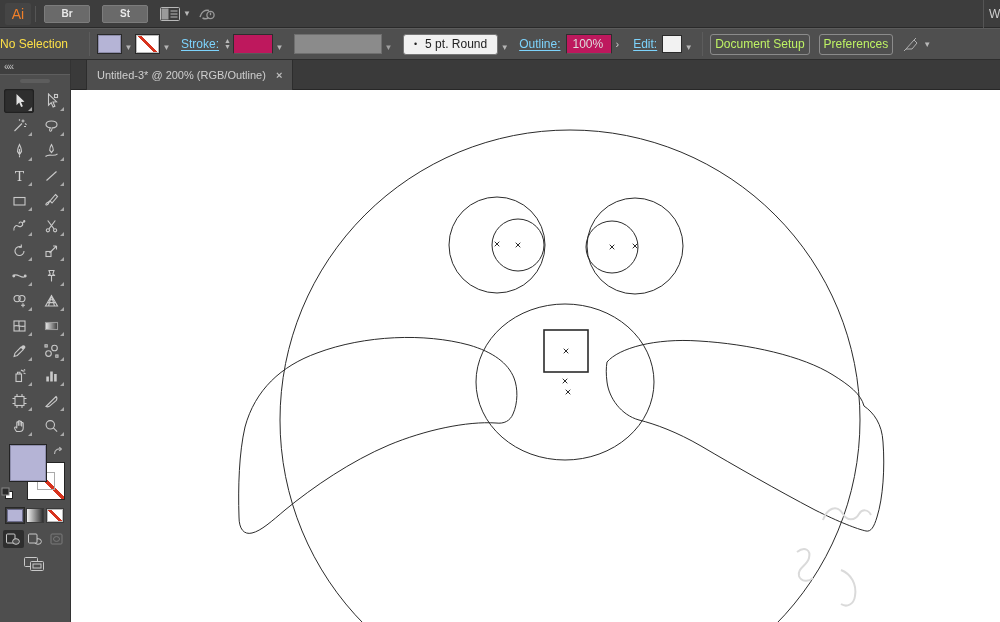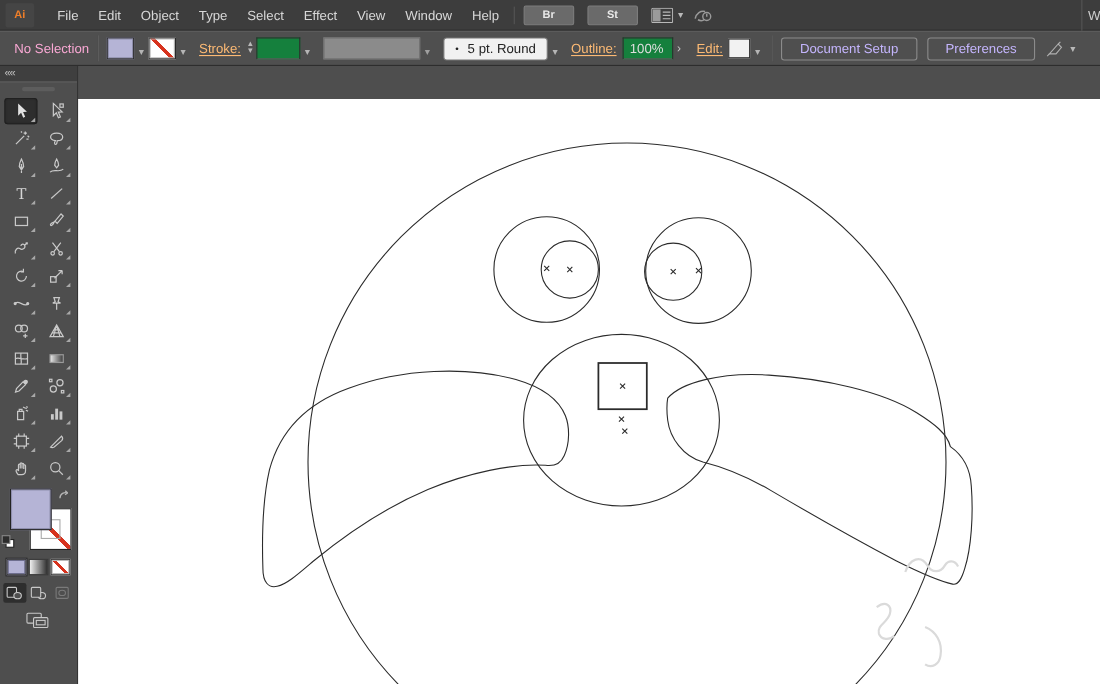--- a/index.html
+++ b/index.html
@@ -4,59 +4,59 @@
 <style>
   * { margin:0; padding:0; box-sizing:border-box; }
   html,body { width:1000px; height:622px; overflow:hidden; background:#4e4e4e;
     font-family:"Liberation Sans", sans-serif; }
   .app { position:relative; width:1000px; height:622px; background:#4e4e4e; }
 
   
   .menubar { position:absolute; left:0; top:0; width:1000px; height:28px;
     background:#3d3d3d; border-bottom:1px solid #2a2a2a; display:flex; align-items:center; }
   .ai-logo { width:26px; height:22px; margin-left:5px; background:#454545; border-radius:2px;
-    color:#f07f29; font-weight:bold; font-size:10px; display:flex; align-items:center; justify-content:center; }
+    color:#f07f29; font-weight:normal; font-size:14px; display:flex; align-items:center; justify-content:center; }
   .menus { display:flex; margin-left:12px; }
   .menu-item { color:#d8d8d8; font-size:12px; padding:0 9px; line-height:28px; cursor:default; }
   .mb-sep { width:1px; height:16px; background:#555; margin:0 8px 0 4px; }
   .qb { width:46px; height:18px; margin-right:12px; background:#6a6a6a; border:1px solid #7c7c7c;
     border-radius:2px; color:#e9e9e9; font-size:10px; font-weight:bold;
     display:flex; align-items:center; justify-content:center; }
   .mb-icon { display:flex; align-items:center; margin-right:6px; }
   .chev { color:#b9b9b9; font-size:8px; margin-left:3px; }
   .workspace-clip { position:absolute; right:0; top:0; height:28px; width:17px; overflow:hidden;
     color:#cfcfcf; font-size:12px; line-height:28px; border-left:1px solid #555; padding-left:5px; }
 
   
   .controlbar { position:absolute; left:0; top:28px; width:1000px; height:32px; background:#4f4f4f;
     border-top:1px solid #5c5c5c; border-bottom:1px solid #2d2d2d;
     display:flex; align-items:center; color:#c6c6c6; font-size:12px; }
-  .status { width:82px; padding-left:13px; color:#f9a8d4; }
+  .status { width:82px; color:#fde047; }
   .vsep { width:1px; height:24px; background:#404040; border-right:1px solid #5c5c5c; margin:0 7px; }
   .swatch { width:25px; height:20px; border:1px solid #292929; box-shadow:inset 0 0 0 1px #8d8daa; }
   .swatch.none, .mini.none { background:
       linear-gradient(45deg, transparent 44%, #d7331e 44%, #d7331e 56%, transparent 56%), #fff;
       box-shadow:inset 0 0 0 1px #bbb; }
   .ddchev { width:13px; height:20px; display:flex; align-items:flex-end; justify-content:center;
     color:#b5b5b5; font-size:8px; padding-bottom:2px; }
-  .linklabel { text-decoration:underline; text-underline-offset:2px; margin:0 5px 0 8px; color:#fdba74; }
+  .linklabel { text-decoration:underline; text-underline-offset:2px; margin:0 5px 0 8px; color:#7dd3fc; }
   .stepper { display:flex; flex-direction:column; justify-content:center; color:#b9b9b9;
     font-size:7px; line-height:6px; margin-right:2px; }
-  .field { background:#15803d; border:1px solid #2e2e2e; border-bottom-color:#5a5a5a; height:20px; }
+  .field { background:#be185d; border:1px solid #2e2e2e; border-bottom-color:#5a5a5a; height:20px; }
   .weight-dd { width:40px; }
   .profile-dd { width:88px; background:#8b8b8b; height:20px; border:1px solid #6f6f6f; margin-left:8px; }
   .ddchev.dim { color:#9f9f9f; }
   .brush-btn { height:21px; background:#f1f1f1; border:1px solid #767676; border-radius:3px;
     color:#222; font-size:12px; display:flex; align-items:center; padding:0 10px; margin-left:8px; }
   .brush-btn .dot { font-size:9px; margin-right:8px; }
   .opacity-box { width:46px; padding-left:6px; color:#dedede; display:flex; align-items:center; }
   .arrow-btn { color:#c9c9c9; font-size:11px; margin:0 6px 0 4px; }
   .style-swatch { width:20px; height:18px; background:#f2f2f2; border:1px solid #2b2b2b; }
   .bar-btn { height:21px; border:1px solid #8b8b8b; border-radius:3px; background:transparent;
-    color:#c4b5fd; font-size:12px; padding:0 16px; display:flex; align-items:center; margin-right:9px; }
+    color:#bef264; font-size:12px; padding:0 4px; display:flex; align-items:center; margin-right:9px; }
 
   
   .leftcol { position:absolute; left:0; top:60px; width:71px; bottom:0; background:#4e4e4e;
     border-right:1px solid #333; }
   .dock-header { height:14px; background:#3f3f3f; color:#c2c2c2; font-size:10px;
     line-height:13px; padding-left:4px; letter-spacing:-1px; }
   .tools-panel { border-top:1px solid #5e5e5e; }
   .grip { width:30px; height:4px; background:#5d5d5d; border-radius:2px; margin:4px auto 6px; }
   .toolgrid { display:grid; grid-template-columns:30px 30px; grid-auto-rows:24px;
     justify-content:center; column-gap:2px; row-gap:1px; }
@@ -96,31 +96,20 @@
   .canvas { position:absolute; left:71px; top:90px; right:0; bottom:0; background:#fff; }
   .canvas svg { display:block; }
 </style>
 </head>
 <body>
 
 <div class="app">
 
   <div class="menubar">
     <div class="ai-logo">Ai</div>
-    <nav class="menus" id="menus">
-        <span class="menu-item">File</span>
-        <span class="menu-item">Edit</span>
-        <span class="menu-item">Object</span>
-        <span class="menu-item">Type</span>
-        <span class="menu-item">Select</span>
-        <span class="menu-item">Effect</span>
-        <span class="menu-item">View</span>
-        <span class="menu-item">Window</span>
-        <span class="menu-item">Help</span>
-      </nav>
     <span class="mb-sep"></span>
     <div class="qb">Br</div>
     <div class="qb">St</div>
     <span class="mb-icon">
       <svg width="20" height="14" viewBox="0 0 20 14">
         <rect x="0.5" y="0.5" width="19" height="13" rx="1" fill="none" stroke="#b9b9b9"></rect>
         <rect x="1.5" y="1.5" width="7" height="11" fill="#9a9a9a"></rect>
         <path d="M10.5 4 h7 M10.5 7 h7 M10.5 10 h7" stroke="#b9b9b9" fill="none"></path>
       </svg>
       <span class="chev">▼</span>
@@ -406,20 +395,26 @@
           <svg width="24" height="17" viewBox="0 0 24 17">
             <rect x="1.5" y="1.5" width="13" height="9" rx="1" fill="none" stroke="#c9c9c9"></rect>
             <rect x="7.5" y="5.5" width="13" height="9" rx="1" fill="#4e4e4e" stroke="#c9c9c9"></rect>
             <rect x="10" y="8" width="8" height="4" fill="none" stroke="#c9c9c9"></rect>
           </svg>
         </span>
       </div>
     </div>
   </div>
 
+  <div class="tabbar">
+    <div class="tab">
+      <span>Untitled-3* @ 200% (RGB/Outline)</span>
+      <span class="close">×</span>
+    </div>
+  </div>
 
   <div class="canvas">
     <svg id="art" width="929" height="532" viewBox="0 0 929 532">
         <circle cx="499" cy="330" r="290" fill="none" stroke="#2b2b2b" stroke-width="1"></circle>
         <circle cx="426" cy="155" r="48" fill="none" stroke="#2b2b2b" stroke-width="1"></circle>
         <circle cx="447" cy="155" r="26" fill="none" stroke="#2b2b2b" stroke-width="1"></circle>
         <circle cx="564" cy="156" r="48" fill="none" stroke="#2b2b2b" stroke-width="1"></circle>
         <circle cx="541" cy="157" r="26" fill="none" stroke="#2b2b2b" stroke-width="1"></circle>
         <ellipse cx="494" cy="292" rx="89" ry="78" fill="none" stroke="#2b2b2b" stroke-width="1"></ellipse>
         <rect x="473" y="240" width="44" height="42" fill="none" stroke="#2b2b2b" stroke-width="1.6"></rect>

